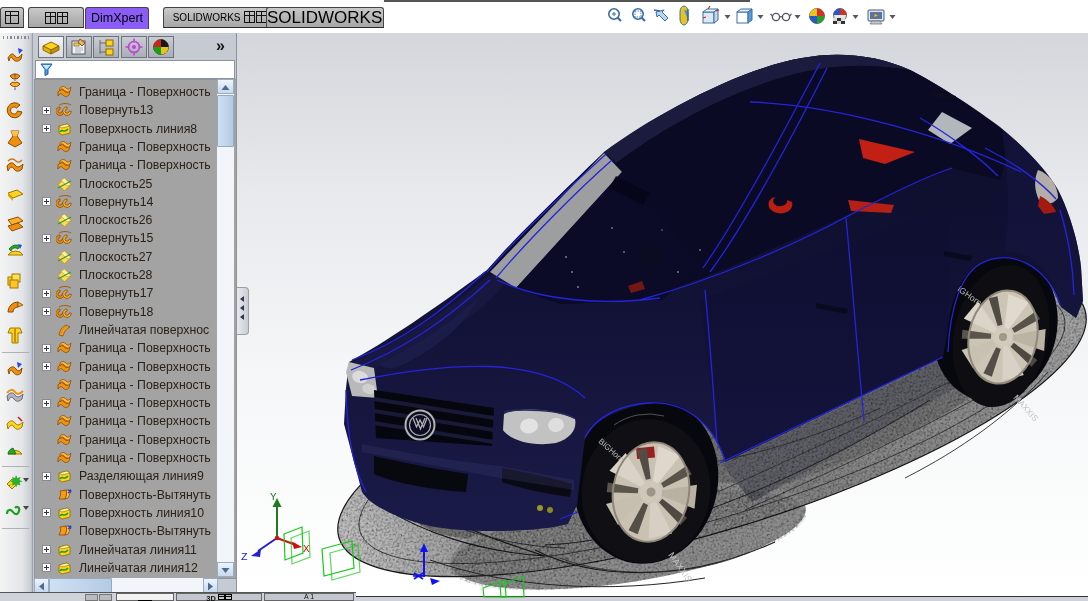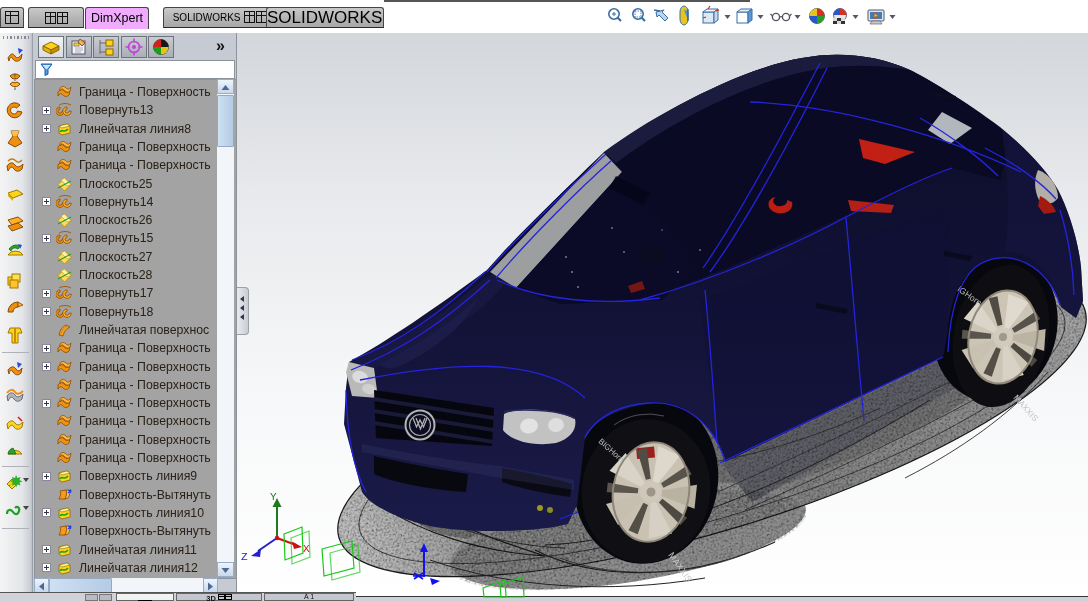--- a/index.html
+++ b/index.html
@@ -4,21 +4,21 @@
 html,body{margin:0;padding:0;width:1088px;height:601px;overflow:hidden;
   font-family:"Liberation Sans",sans-serif;background:#fff;}
 #root{position:relative;width:1088px;height:601px;overflow:hidden;}
 #vp{position:absolute;left:0;top:0;}
 
 #toptabs{position:absolute;left:0;top:0;width:1088px;height:33px;background:#fff;}
 .tab{position:absolute;top:7px;height:21px;box-sizing:border-box;
   background:linear-gradient(#c9c9c9,#b4b4b4 55%,#a8a8a8);
   border:1px solid #454545;border-bottom:1px solid #2a2a2a;
   border-radius:3px 3px 0 0;color:#000;font-size:12.5px;text-align:center;line-height:20px;white-space:nowrap;overflow:hidden;}
-.tab.active{background:#f0abfc;border-bottom:none;height:22px;}
+.tab.active{background:#8b5cf6;border-bottom:none;height:22px;}
 .cj{display:inline-block;position:relative;width:11px;height:11.5px;margin:0 0.5px;
   box-sizing:border-box;border:1.2px solid #111;vertical-align:-1.5px;}
 .cjs{display:inline-block;position:relative;width:7px;height:6px;box-sizing:border-box;border:1.4px solid #000;vertical-align:0.5px;}
 .cjs:before{content:"";position:absolute;left:0;right:0;top:1px;border-top:1.2px solid #000;}
 .cj:before{content:"";position:absolute;left:0;right:0;top:3.2px;border-top:1.2px solid #111;}
 .cj:after{content:"";position:absolute;top:0;bottom:0;left:4.2px;border-left:1.2px solid #111;}
 
 #ltb{position:absolute;left:0;top:33px;width:33px;height:568px;
   background:linear-gradient(90deg,#f4f4f4,#e3e5e8 70%,#c9cdd3 96%,#b9bdc3);
   border-right:1px solid #9aa0a8;box-sizing:border-box;}
@@ -434,21 +434,21 @@
             </svg>
             <span class="txt">Повернуть13</span>
           </div>
           <div class="trow" style="top:39.6px">
             <span class="pbox"></span>
             <svg width="17" height="17" viewBox="0 0 17 17">
               <path d="M3,5 L11,3 14,5 14,12 6,14 3,12Z" fill="#ffd21e" stroke="#8a6a00" stroke-width="0.8"></path>
               <path d="M3,5 L11,3 14,5 6,7Z" fill="#fff3a0" stroke="#8a6a00" stroke-width="0.6"></path>
               <path d="M4,11 C6,7 8,13 12,8" fill="none" stroke="#1e9e1e" stroke-width="1.6"></path>
             </svg>
-            <span class="txt">Линейчатая линия8</span>
+            <span class="txt">Поверхность линия8</span>
           </div>
           <div class="trow" style="top:57.9px">
             <svg width="17" height="17" viewBox="0 0 17 17">
               <path d="M2,8 C4,5 6,5 8,7 C10,9 12,9 14,6 L13,11 C11,13 9,13 7,11 C5,9 4,9 2,12Z" fill="#f0920e" stroke="#8a4a00" stroke-width="0.8"></path>
               <path d="M4,4 C6,2 8,2 10,4 C12,6 13,5 15,3 L14,7 C12,9 10,8 8,6 C6,4 5,5 4,7Z" fill="#ffb63c" stroke="#8a4a00" stroke-width="0.8"></path>
             </svg>
             <span class="txt">Граница - Поверхность</span>
           </div>
           <div class="trow" style="top:76.2px">
             <svg width="17" height="17" viewBox="0 0 17 17">
@@ -584,21 +584,21 @@
             </svg>
             <span class="txt">Граница - Поверхность</span>
           </div>
           <div class="trow" style="top:387.3px">
             <span class="pbox"></span>
             <svg width="17" height="17" viewBox="0 0 17 17">
               <path d="M3,5 L11,3 14,5 14,12 6,14 3,12Z" fill="#ffd21e" stroke="#8a6a00" stroke-width="0.8"></path>
               <path d="M3,5 L11,3 14,5 6,7Z" fill="#fff3a0" stroke="#8a6a00" stroke-width="0.6"></path>
               <path d="M4,11 C6,7 8,13 12,8" fill="none" stroke="#1e9e1e" stroke-width="1.6"></path>
             </svg>
-            <span class="txt">Поверхность линия9</span>
+            <span class="txt">Разделяющая линия9</span>
           </div>
           <div class="trow" style="top:405.6px">
             <svg width="17" height="17" viewBox="0 0 17 17">
               <path d="M3,12 C5,8 5,6 4,4 L10,3 C11,6 11,8 9,12Z" fill="#f79a18" stroke="#8a4a00" stroke-width="0.8"></path>
               <path d="M10,3 C11,6 11,8 9,12 L12,11 C14,8 14,5 13,3Z" fill="#ffc14e" stroke="#8a4a00" stroke-width="0.8"></path>
               <path d="M12,6 L15,3 M15,3 l-3,0.5 M15,3 l-0.5,3" stroke="#2244dd" stroke-width="1.1" fill="none"></path>
             </svg>
             <span class="txt">Поверхность-Вытянуть</span>
           </div>
           <div class="trow" style="top:423.9px">

